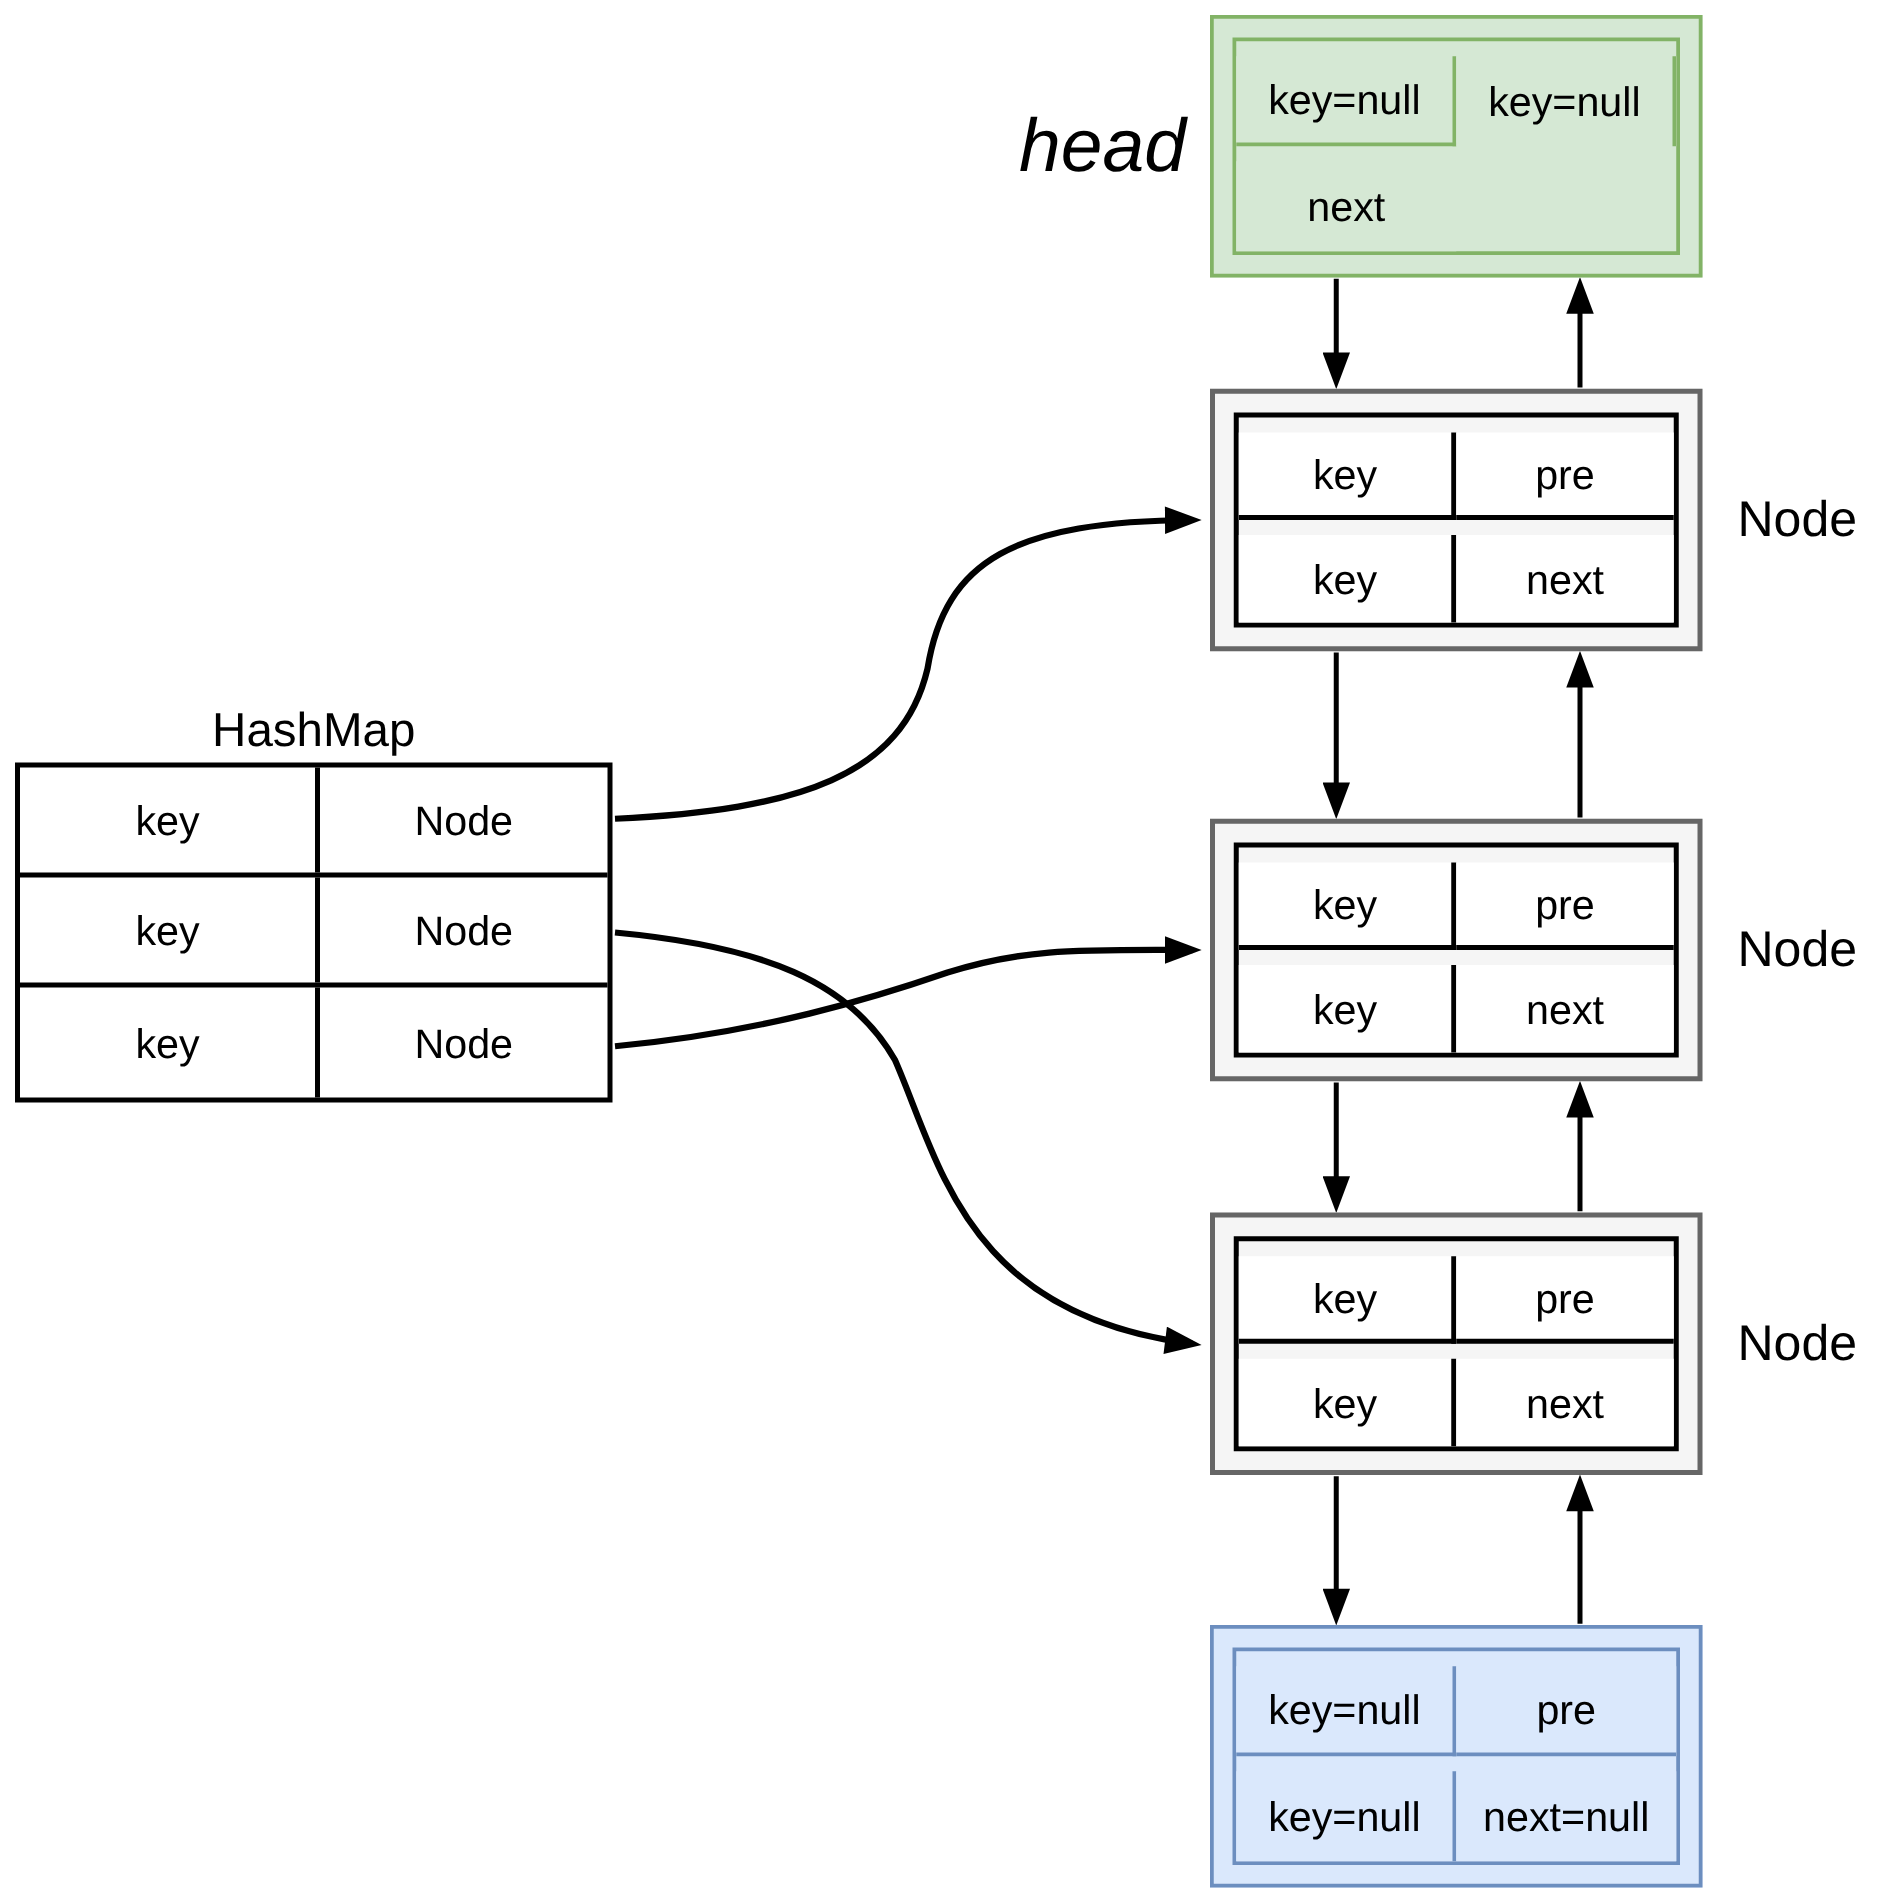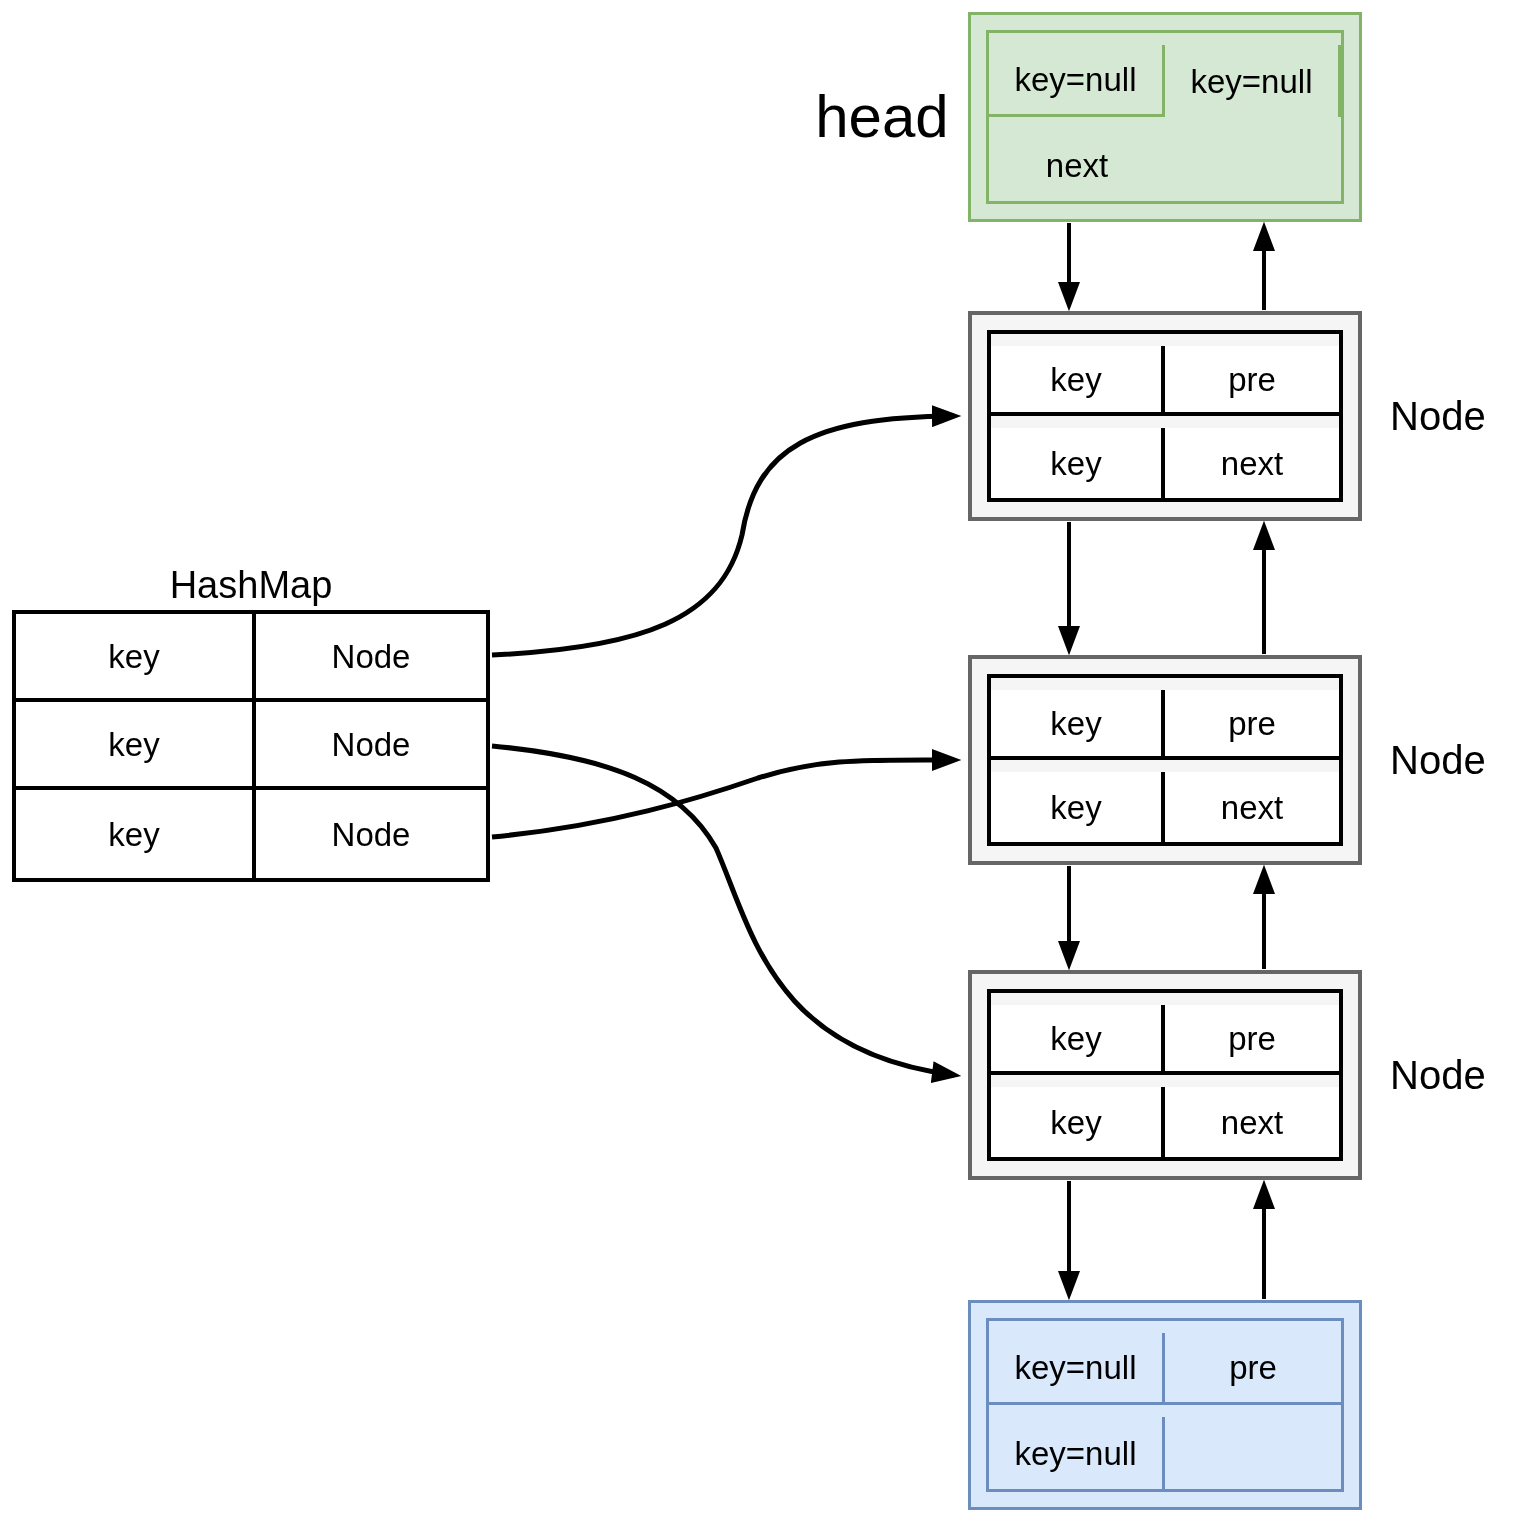--- a/index.html
+++ b/index.html
@@ -67,20 +67,21 @@
   
   .big-label {
     position: absolute;
     width: 180px;
     height: 70px;
     display: flex;
     align-items: center;
     justify-content: center;
     font-size: 60px;
     line-height: 1;
+    font-style: italic;
   }
   .side-label {
     position: absolute;
     left: 1390px;
     width: 120px;
     height: 50px;
     display: flex;
     align-items: center;
     font-size: 40px;
     line-height: 1;
@@ -194,20 +195,21 @@
     </div>
   </div>
   <div class="side-label" style="top:1050px;">Node</div>
 
 
   <div class="box tail-box" style="left:968px; top:1300px;">
     <div class="grid">
       <div class="cell c-tl">key=null</div>
       <div class="cell c-tr">pre</div>
       <div class="cell c-bl">key=null</div>
+      <div class="cell c-br">next=null</div>
     </div>
   </div>
 
   <div class="hm-title">HashMap</div>
   <div class="hm-table">
     <div class="hm-row">
       <div class="hm-cell key-col">key</div>
       <div class="hm-cell">Node</div>
     </div>
     <div class="hm-row">

